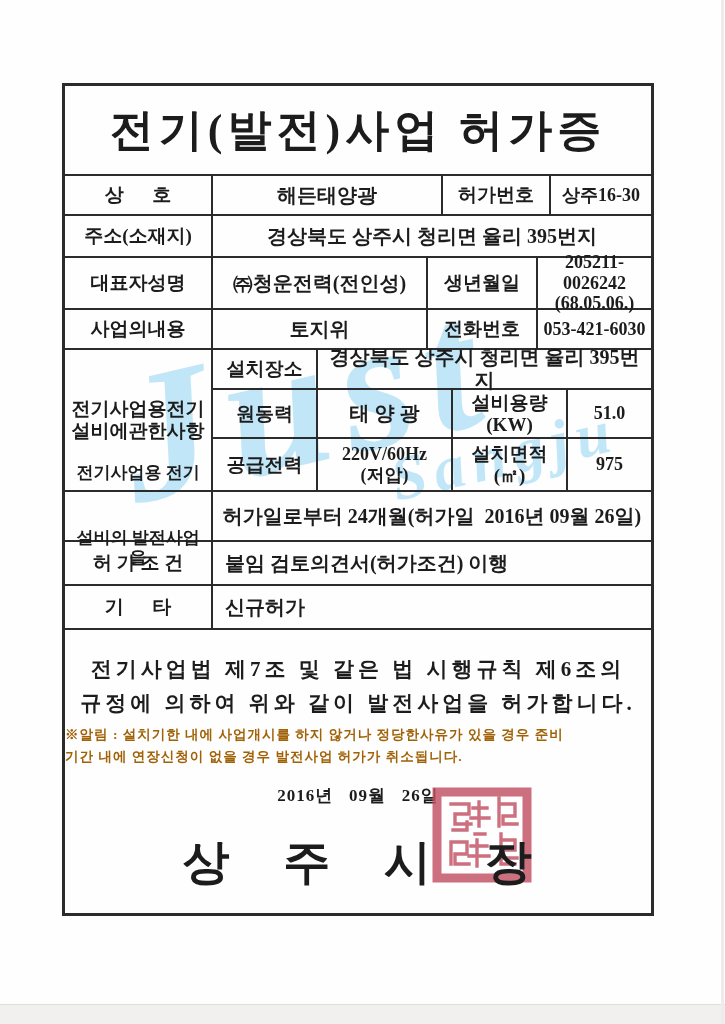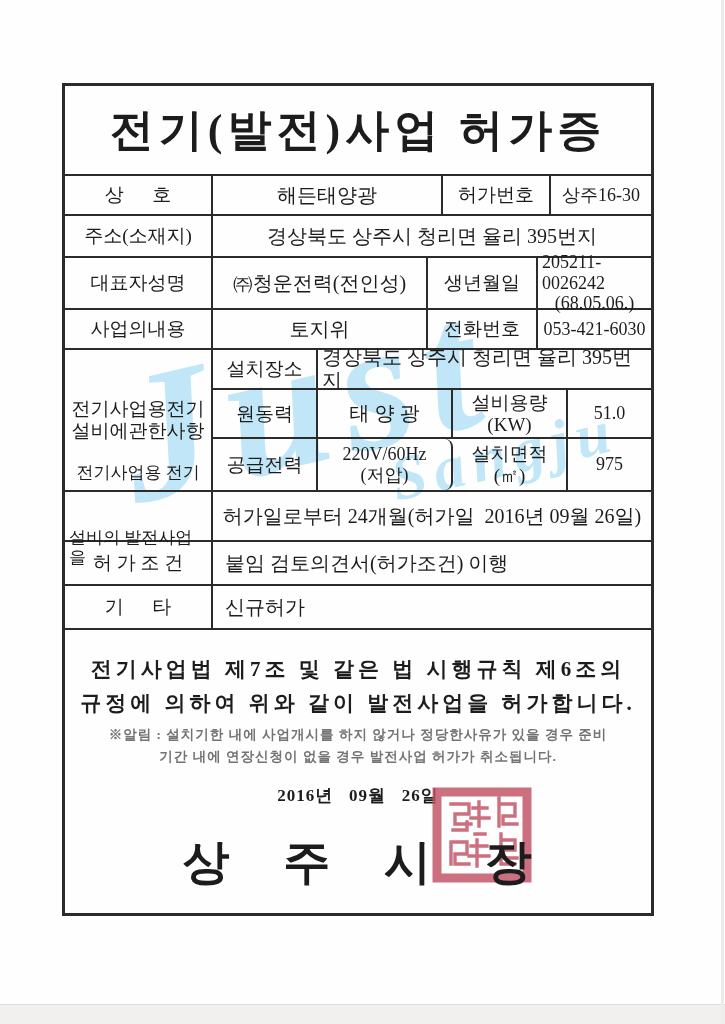--- a/index.html
+++ b/index.html
@@ -25,22 +25,22 @@
     position:absolute;left:62px;top:83px;width:592px;height:833px;
     border:3px solid #2b2b2b;box-sizing:border-box;z-index:2;background:transparent;
   }
   .title-block{height:90px;border-bottom:2px solid #2b2b2b;box-sizing:border-box;
     display:flex;align-items:center;justify-content:center;}
   .title{font-size:44px;font-weight:bold;letter-spacing:5px;}
 
   .trow{display:flex;border-bottom:2px solid #2b2b2b;box-sizing:border-box;}
   .cell{
     box-sizing:border-box;display:flex;flex-direction:column;align-items:center;justify-content:center;
-    border-right:2px solid #2b2b2b;font-weight:normal;font-size:20px;white-space:pre-wrap;
-    text-align:left;line-height:1.15;padding:0 4px;
+    border-right:2px solid #2b2b2b;font-weight:bold;font-size:20px;white-space:pre-wrap;
+    text-align:center;line-height:1.15;padding:0 4px;
   }
   .cell.last{border-right:none;}
   .cell .ln{display:block;}
   .hdr{font-size:19px;}
   .hdr-sm{font-size:17px;line-height:1.2;gap:44px;}
   .w148{width:148px;}
   .w230{width:230px;}
   .w108{width:108px;}
   .w215{width:215px;}
   .w87{width:110px;}
@@ -50,26 +50,26 @@
   .grow{flex:1;}
   .h40{height:40px;}
   .h42{height:42px;}
   .h44{height:44px;}
   .h50{height:50px;}
   .h52{height:52px;}
   .h142{height:142px;}
   .fgroup{flex:1;display:flex;flex-direction:column;}
   .subrow{display:flex;border-bottom:2px solid #2b2b2b;box-sizing:border-box;}
   .subrow.lastsub{border-bottom:none;}
-  .sm2{font-size:18px;border-radius:8px;}
+  .sm2{font-size:18px;}
 
   
   .footer{padding-top:22px;position:relative;}
   .statement{font-size:21px;font-weight:bold;letter-spacing:4px;text-align:center;line-height:34px;}
-  .notice{margin-top:4px;color:#737373;font-size:13.5px;font-weight:bold;letter-spacing:1px;text-align:center;line-height:22px;}
+  .notice{margin-top:4px;color:#a16207;font-size:13.5px;font-weight:bold;letter-spacing:1px;line-height:22px;}
   .issue-date{margin-top:16px;text-align:center;font-size:17px;font-weight:bold;white-space:pre-wrap;letter-spacing:1px;}
   .issuer-line{margin-top:24px;text-align:center;font-size:47px;font-weight:bold;word-spacing:38px;position:relative;z-index:3;letter-spacing:2px;}
   .seal{position:absolute;left:366px;top:700px;width:102px;height:98px;z-index:2;}
 </style>
 </head>
 <body>
 
 <div class="page">
 
   <div class="scan-bottom"></div>

